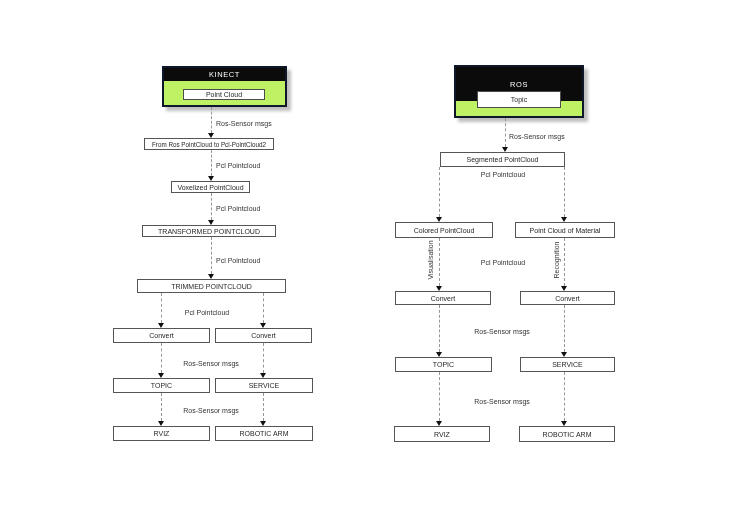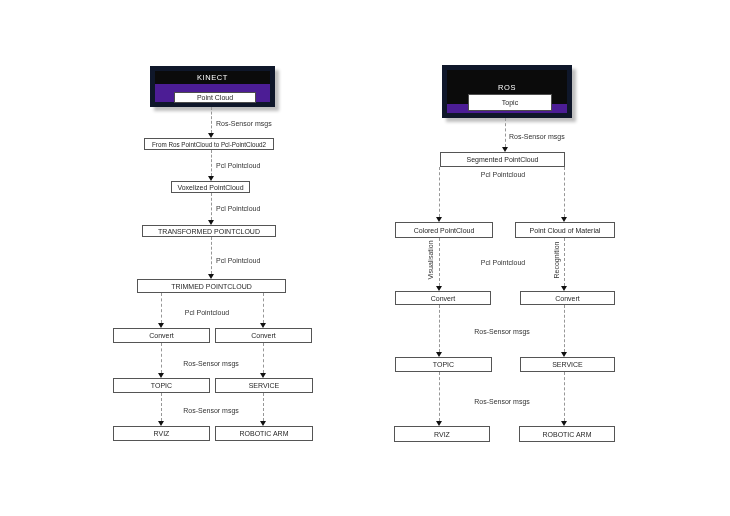--- a/index.html
+++ b/index.html
@@ -1,22 +1,22 @@
 <!DOCTYPE html>
 <html><head>
 <meta charset="utf-8">
 <style>
   html,body{margin:0;padding:0;background:#ffffff;}
   #canvas{
     position:relative;width:730px;height:516px;background:#ffffff;
     font-family:"Liberation Sans", sans-serif;color:#262626;overflow:hidden;
   }
   .src{
-    position:absolute;background:#4c1d95;border:5px solid #0f172a;
-    box-shadow:4px 4px 3px #bfbfbf;box-sizing:border-box;
+    position:absolute;background:#bef264;border:2px solid #0f172a;
+    box-shadow:4px 4px 3px #bfbfbf;box-sizing:border-box;margin-left:12px;
   }
   .src-header{
     position:absolute;left:0;top:0;width:100%;background:#0b0b0b;color:#ffffff;
     display:flex;align-items:center;justify-content:center;
     font-size:7.5px;letter-spacing:0.6px;
   }
   .src-inner{
     position:absolute;border:1px solid #4d4d4d;background:#ffffff;box-sizing:border-box;
     display:flex;align-items:center;justify-content:center;font-size:7px;
   }

